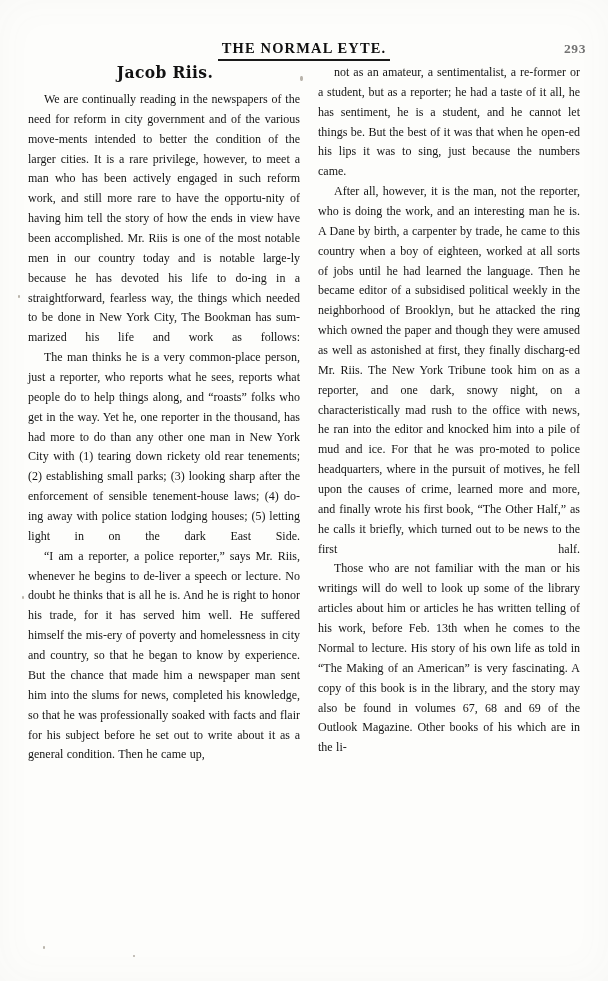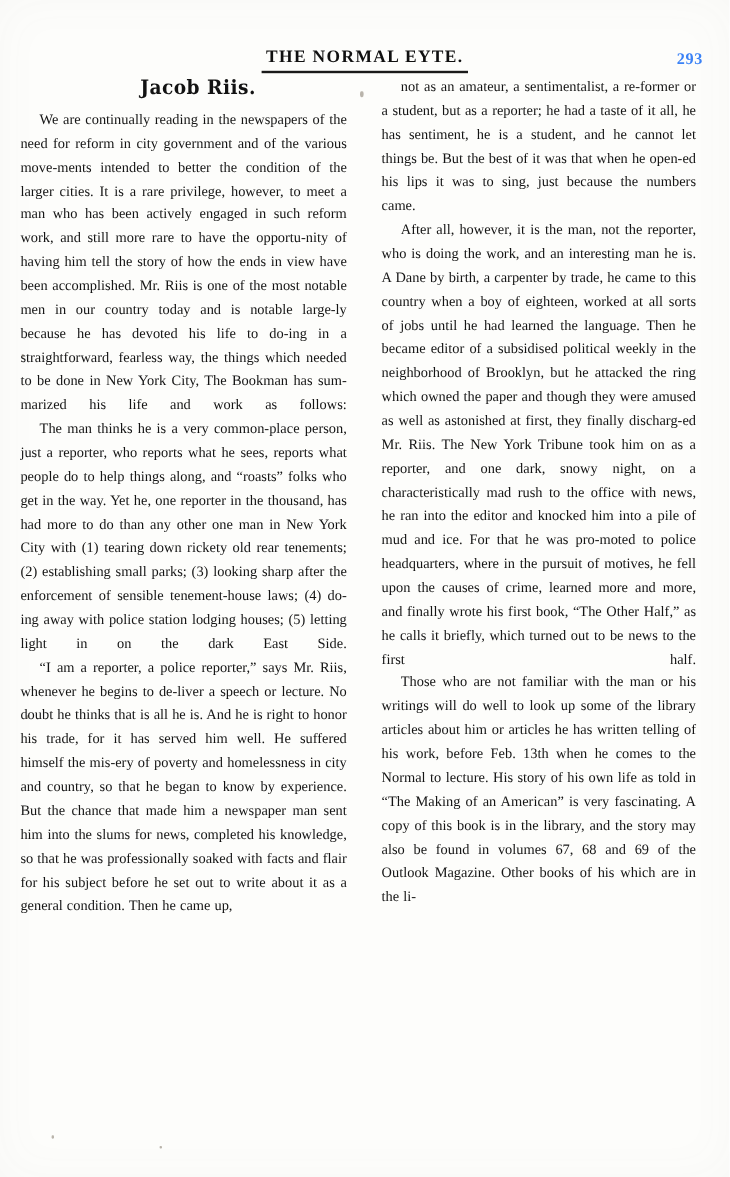--- a/index.html
+++ b/index.html
@@ -55,21 +55,21 @@
     background: #1a1a1a;
   }
   .page-number {
     position: absolute;
     right: 22px;
     top: 41px;
     font-family: "Liberation Serif", "DejaVu Serif", serif;
     font-weight: bold;
     font-size: 13.5px;
     letter-spacing: 0.6px;
-    color: #3b82f6;
+    color: #737373;
   }
 
   
   .article-title {
     position: absolute;
     left: 28px;
     top: 63px;
     width: 274px;
     text-align: center;
     font-family: "DejaVu Serif", "Liberation Serif", serif;
@@ -101,21 +101,21 @@
     position: absolute;
     top: 90px;
     font-size: 12px;
     line-height: 19.86px;
     color: #141414;
     text-align: justify;
     -webkit-hyphens: none;
     hyphens: none;
     word-spacing: 0.4px;
   }
-  .col-left  { left: 17px;  width: 272px; }
+  .col-left  { left: 28px;  width: 272px; }
   .col-right { left: 318px; width: 262px; top: 63px; }
 
   .col p {
     margin: 0;
     text-indent: 16px;
     text-align: justify;
   }
   
   .col p {
     text-align-last: justify;

